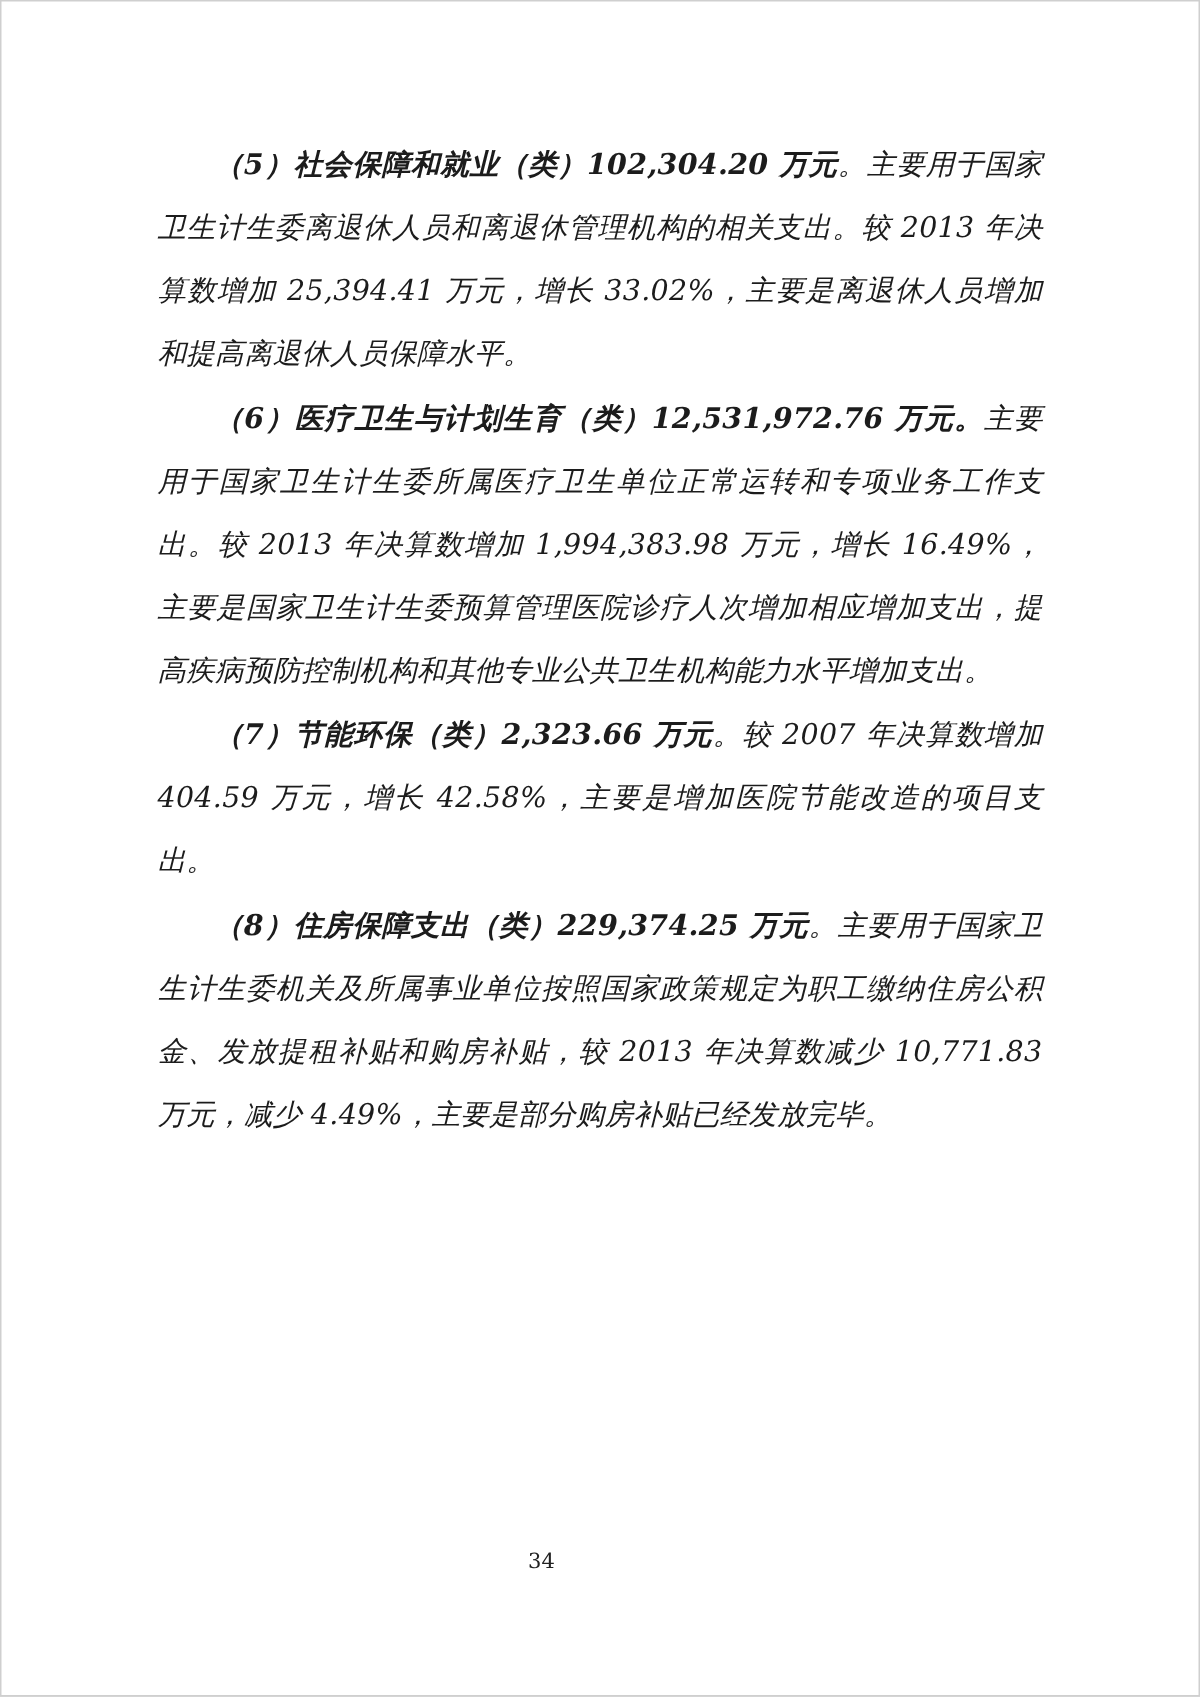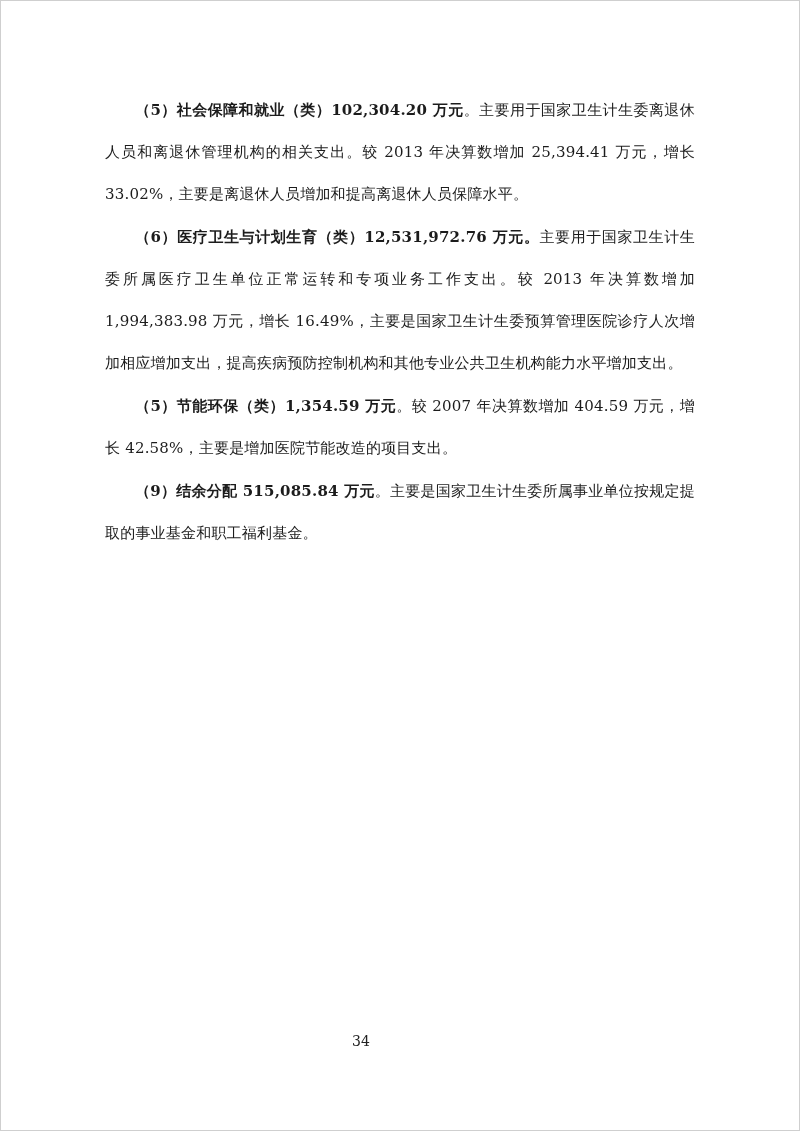--- a/index.html
+++ b/index.html
@@ -19,27 +19,28 @@
   }
   .content {
     position: absolute;
     left: 104px;
     top: 88px;
     width: 590px;
   }
   p.para {
     margin: 0 0 0 0;
     font-family: "DejaVu Serif", "Liberation Serif", serif;
-    font-size: 15px;
+    font-size: 19px;
     line-height: 42px;
     color: #1c1c1c;
     text-align: justify;
     text-justify: inter-ideograph;
     text-indent: 2em;
     letter-spacing: 0.2px;
+    font-style: italic;
   }
   p.para + p.para {
     margin-top: 1px;
   }
   .lead {
     font-weight: bold;
     letter-spacing: 0.2px;
   }
   .pagenum {
     position: absolute;
@@ -56,22 +57,22 @@
 </head>
 <body>
 
 <div class="page">
   <div class="content">
 
     <p class="para"><span class="lead">（5）社会保障和就业（类）102,304.20 万元</span><span class="body-text">。主要用于国家卫生计生委离退休人员和离退休管理机构的相关支出。较 2013 年决算数增加 25,394.41 万元，增长 33.02%，主要是离退休人员增加和提高离退休人员保障水平。</span></p>
 
     <p class="para"><span class="lead">（6）医疗卫生与计划生育（类）12,531,972.76 万元。</span><span class="body-text">主要用于国家卫生计生委所属医疗卫生单位正常运转和专项业务工作支出。较 2013 年决算数增加 1,994,383.98 万元，增长 16.49%，主要是国家卫生计生委预算管理医院诊疗人次增加相应增加支出，提高疾病预防控制机构和其他专业公共卫生机构能力水平增加支出。</span></p>
 
-    <p class="para"><span class="lead">（5）节能环保（类）1,354.59 万元</span><span class="body-text">。较 2007 年决算数增加 404.59 万元，增长 42.58%，主要是增加医院节能改造的项目支出。</span></p>
+    <p class="para"><span class="lead">（7）节能环保（类）2,323.66 万元</span><span class="body-text">。较 2007 年决算数增加 404.59 万元，增长 42.58%，主要是增加医院节能改造的项目支出。</span></p>
 
+    <p class="para"><span class="lead">（8）住房保障支出（类）229,374.25 万元</span><span class="body-text">。主要用于国家卫生计生委机关及所属事业单位按照国家政策规定为职工缴纳住房公积金、发放提租补贴和购房补贴，较 2013 年决算数减少 10,771.83 万元，减少 4.49%，主要是部分购房补贴已经发放完毕。</span></p>
 
-    <p class="para"><span class="lead">（9）结余分配 515,085.84 万元</span><span class="body-text">。主要是国家卫生计生委所属事业单位按规定提取的事业基金和职工福利基金。</span></p>
 
 
   </div>
 
   <div class="pagenum">34</div>
 </div>
 
 </body></html>

